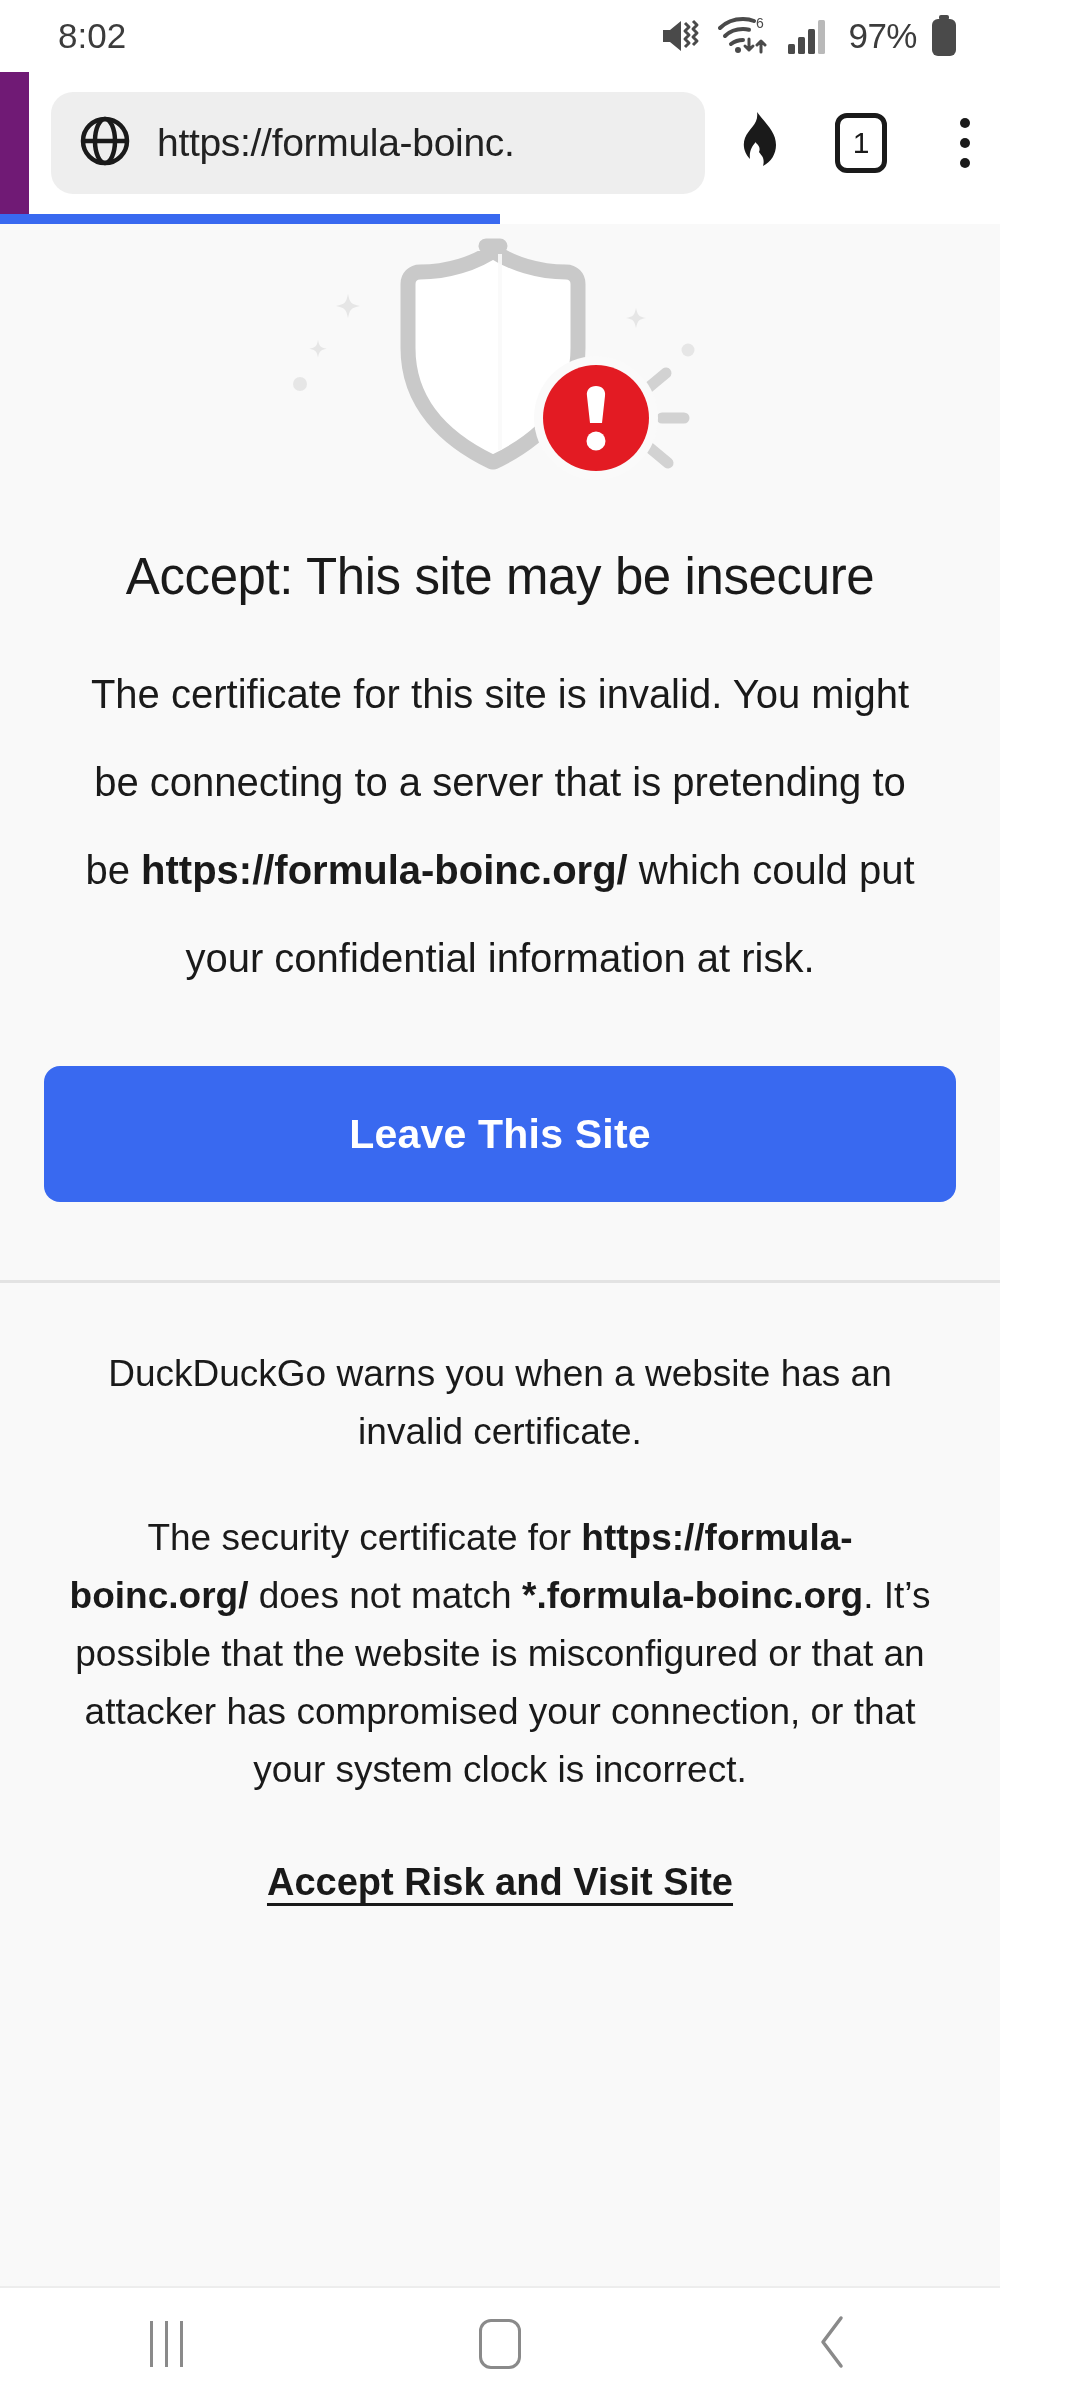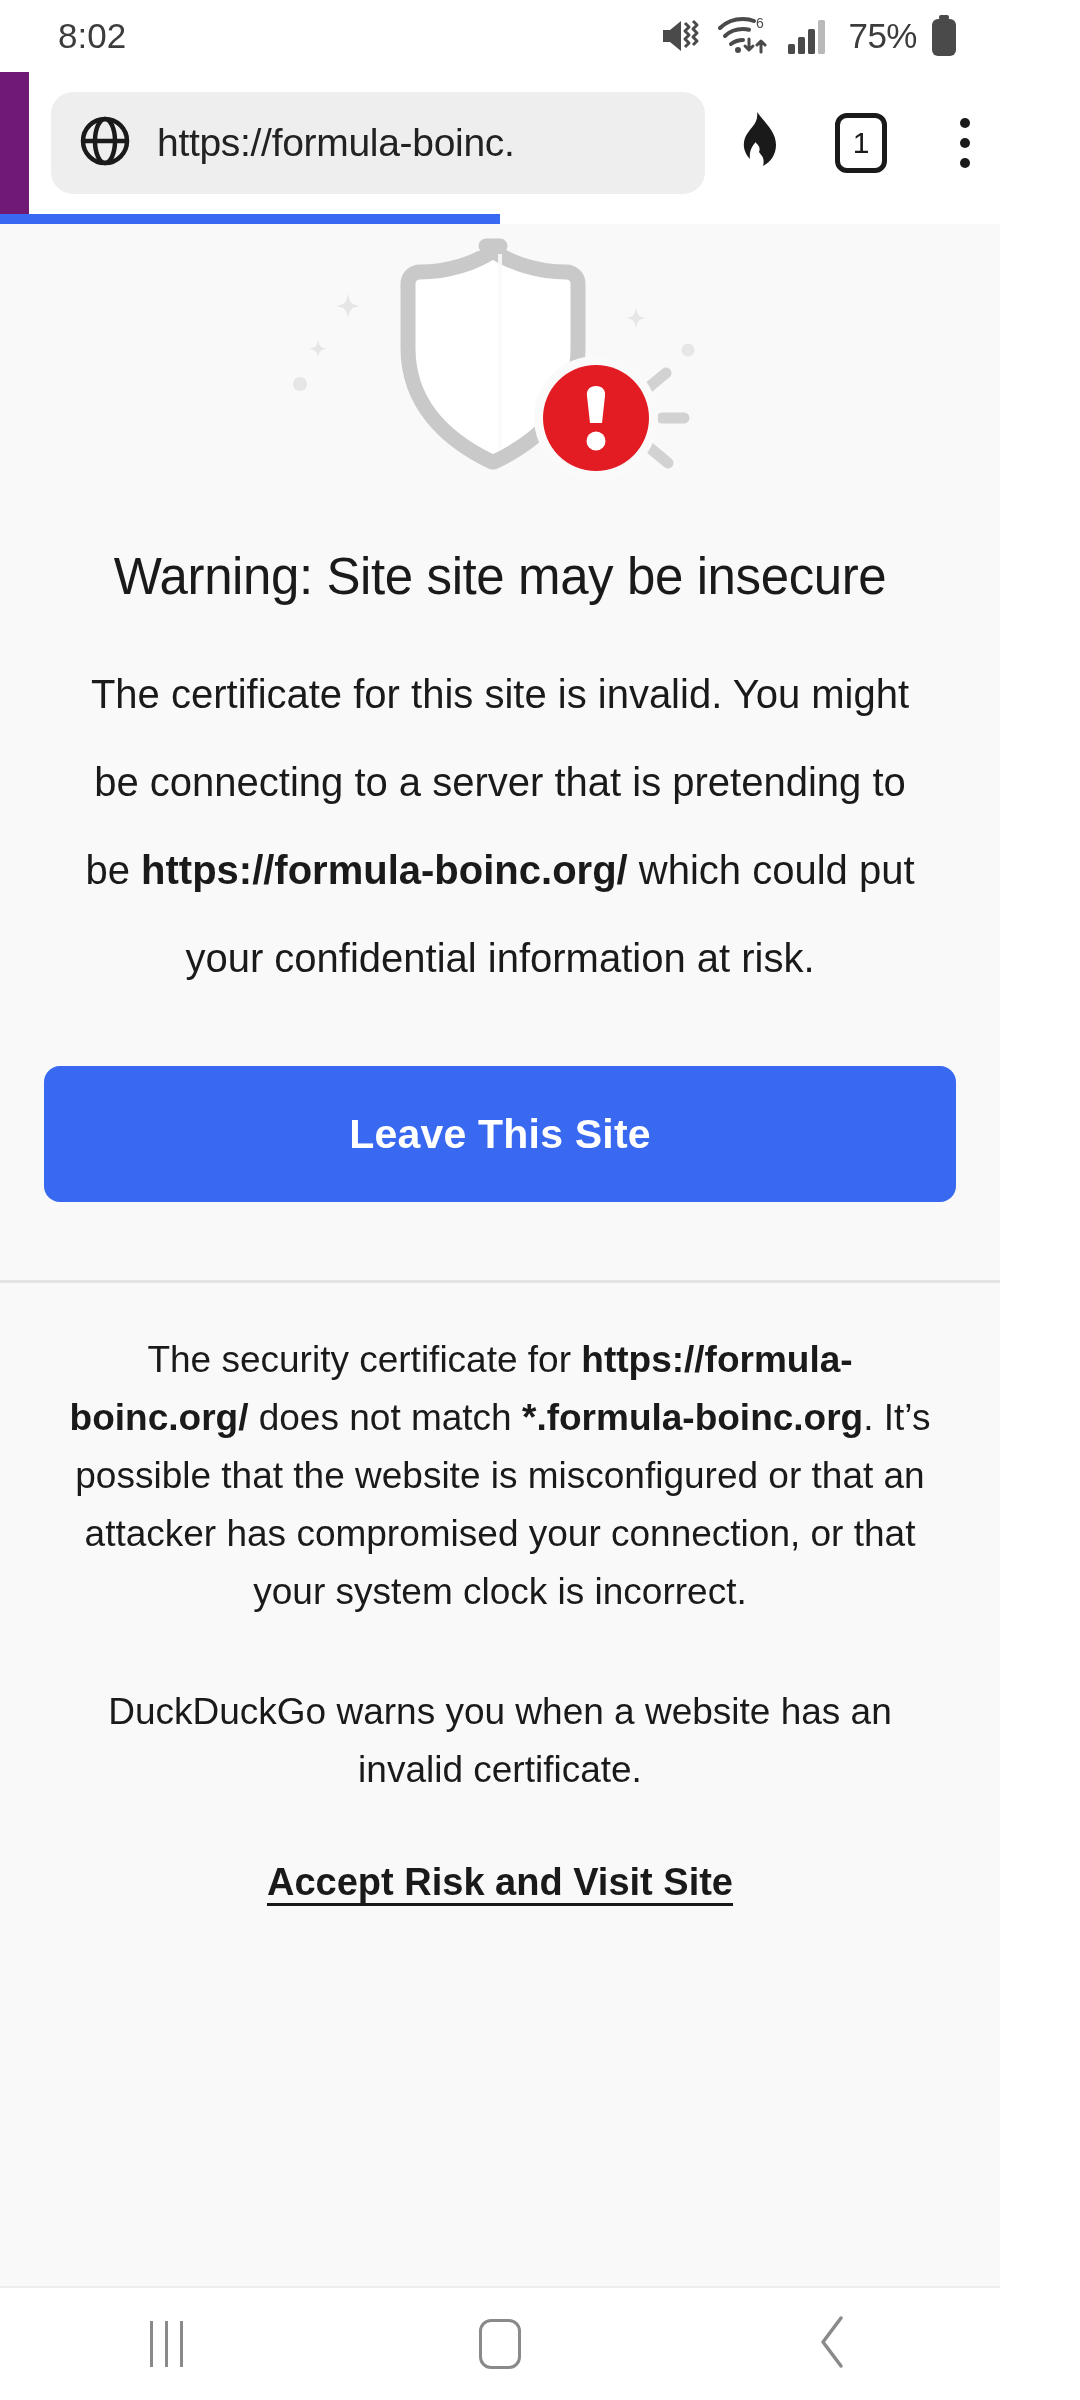--- a/index.html
+++ b/index.html
@@ -251,21 +251,21 @@
 
       <span>
         <svg width="44" height="36" viewBox="0 0 44 36">
           <rect x="1" y="26" width="7" height="10" rx="1.5" fill="#4a4a4a"></rect>
           <rect x="11" y="19" width="7" height="17" rx="1.5" fill="#4a4a4a"></rect>
           <rect x="21" y="11" width="7" height="25" rx="1.5" fill="#4a4a4a"></rect>
           <rect x="31" y="2" width="7" height="34" rx="1.5" fill="#b9b9b9"></rect>
         </svg>
       </span>
 
-      <span class="battery-pct">75%</span>
+      <span class="battery-pct">97%</span>
 
       <span>
         <svg width="28" height="42" viewBox="0 0 28 42">
           <rect x="9" y="0" width="10" height="5" rx="2" fill="#4a4a4a"></rect>
           <rect x="2" y="4" width="24" height="37" rx="6" fill="#4a4a4a"></rect>
         </svg>
       </span>
     </div>
   </div>
 
@@ -332,33 +332,33 @@
           <line x1="380" y1="216" x2="398" y2="231"></line>
         </g>
 
         <circle cx="326" cy="186" r="62" fill="#fafafa"></circle>
         <circle cx="326" cy="186" r="53" fill="#e31b23"></circle>
         <path d="M326 154c6 0 10 4 9 10l-3 27h-12l-3-27c-1-6 3-10 9-10z" fill="#ffffff"></path>
         <circle cx="326" cy="209" r="9.5" fill="#ffffff"></circle>
       </svg>
     </div>
 
-    <h1 class="headline">Warning: Site site may be insecure</h1>
+    <h1 class="headline">Accept: This site may be insecure</h1>
 
     <p class="lede"><span>The certificate for this site is invalid. You might be connecting to a server that is pretending to be </span><b>https://formula-boinc.org/</b><span> which could put your confidential information at risk.</span></p>
 
     <div class="cta-wrap">
       <button class="cta">Leave This Site</button>
     </div>
 
     <div class="divider"></div>
 
+    <p class="advisory">DuckDuckGo warns you when a website has an invalid certificate.</p>
+
     <p class="advisory second"><span>The security certificate for </span><b>https://formula-boinc.org/</b><span> does not match </span><b>*.formula-boinc.org</b><span>. It’s possible that the website is misconfigured or that an attacker has compromised your connection, or that your system clock is incorrect.</span></p>
-
-    <p class="advisory">DuckDuckGo warns you when a website has an invalid certificate.</p>
 
     <div class="accept-wrap">
       <a class="accept-link">Accept Risk and Visit Site</a>
     </div>
   </div>
 
   <div class="nav-bar">
     <div class="nav-btn">
       <span class="recents-glyph">
           <i></i>

